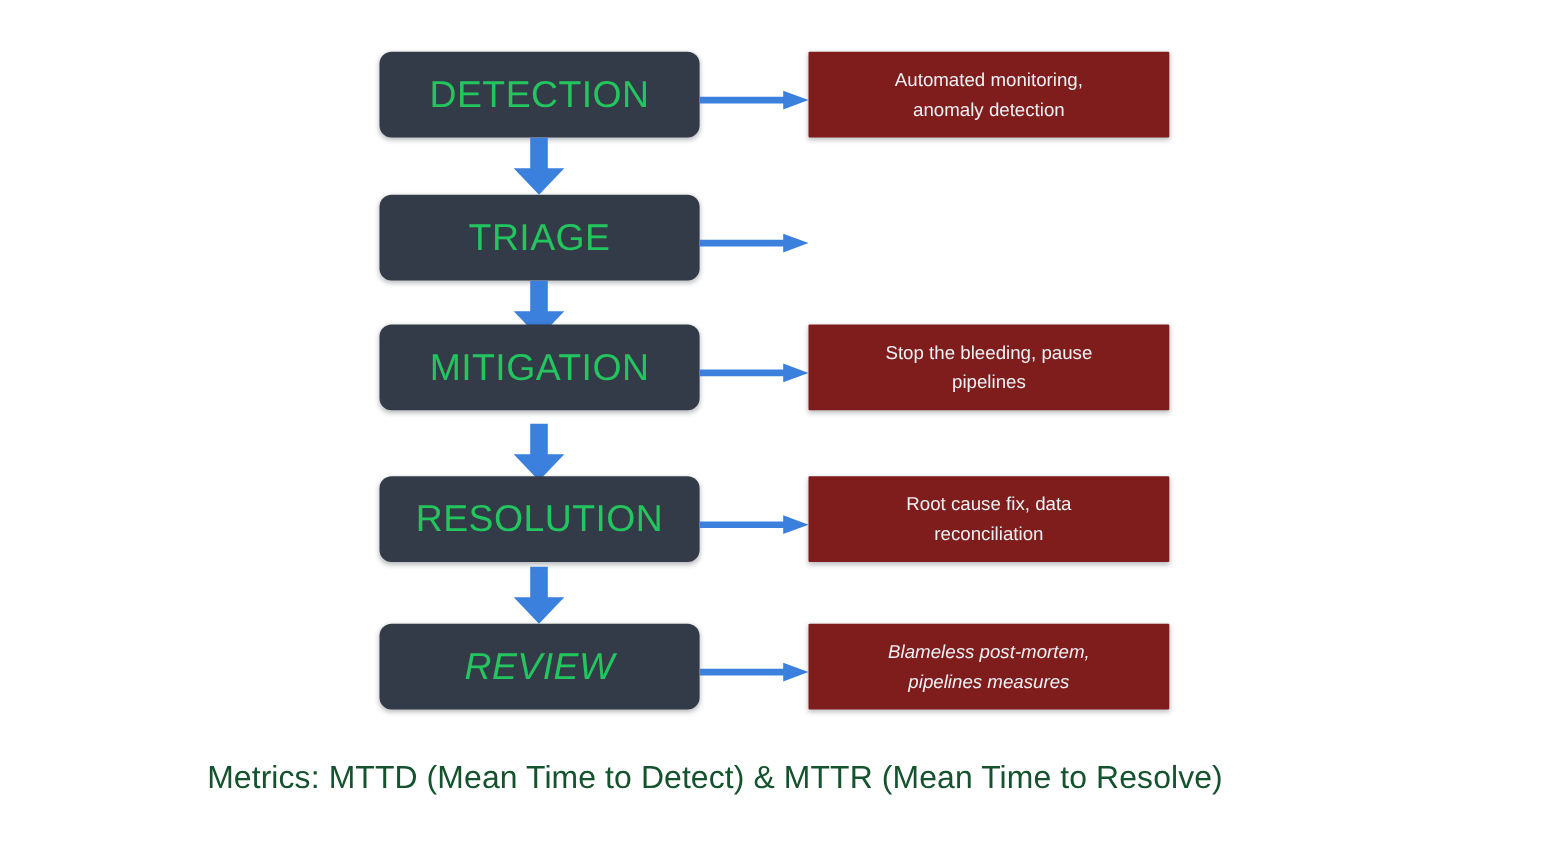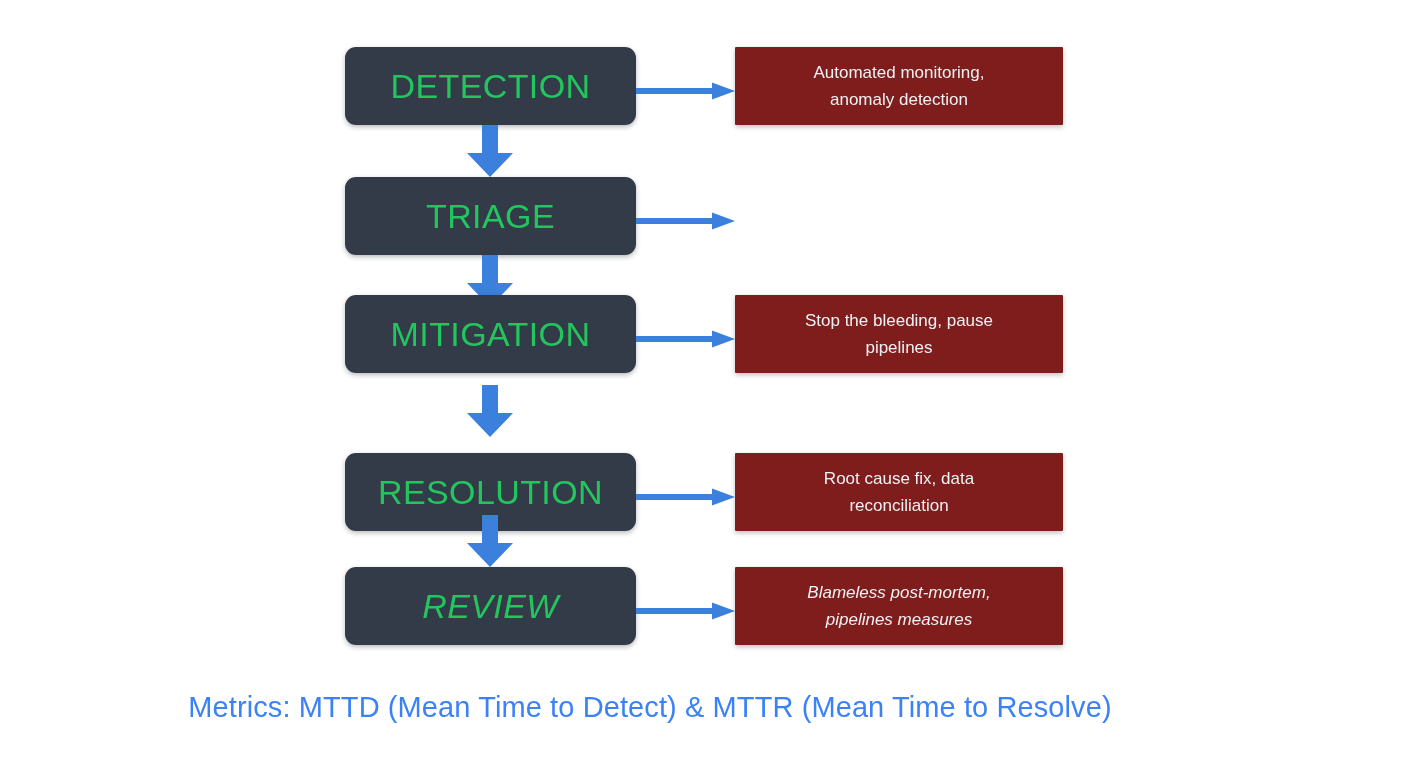--- a/index.html
+++ b/index.html
@@ -99,21 +99,21 @@
   }
   .v-arrow svg { display: block; }
 
   
   #caption {
     position: absolute;
     left: 0;
     top: 687px;
     width: 1300px;
     text-align: center;
-    color: #3b82f6;
+    color: #14532d;
     font-size: 29px;
     font-weight: 400;
     line-height: 40px;
     letter-spacing: 0.1px;
     white-space: nowrap;
   }
 </style>
 </head>
 <body>
 
@@ -171,21 +171,21 @@
 pipelines</span>
     </div>
   </div>
 
   <div class="v-arrow" style="top:385px;">
     <svg width="46" height="52" viewBox="0 0 46 52" aria-hidden="true">
       <path d="M15 0 H31 V28 H46 L23 52 L0 28 H15 Z" fill="#3b80dc"></path>
     </svg>
   </div>
 
-  <div class="flow-row" style="top:453px;">
+  <div class="flow-row" style="top:433px;">
     <div class="stage-box">
       <span class="stage-label">RESOLUTION</span>
     </div>
     <div class="h-arrow">
       <svg width="99" height="22" viewBox="0 0 99 22" aria-hidden="true">
         <path d="M0 8 H76 V2.5 L99 11 L76 19.5 V14 H0 Z" fill="#3b80dc"></path>
       </svg>
     </div>
     <div class="detail-box">
       <span class="detail-label">Root cause fix, data

